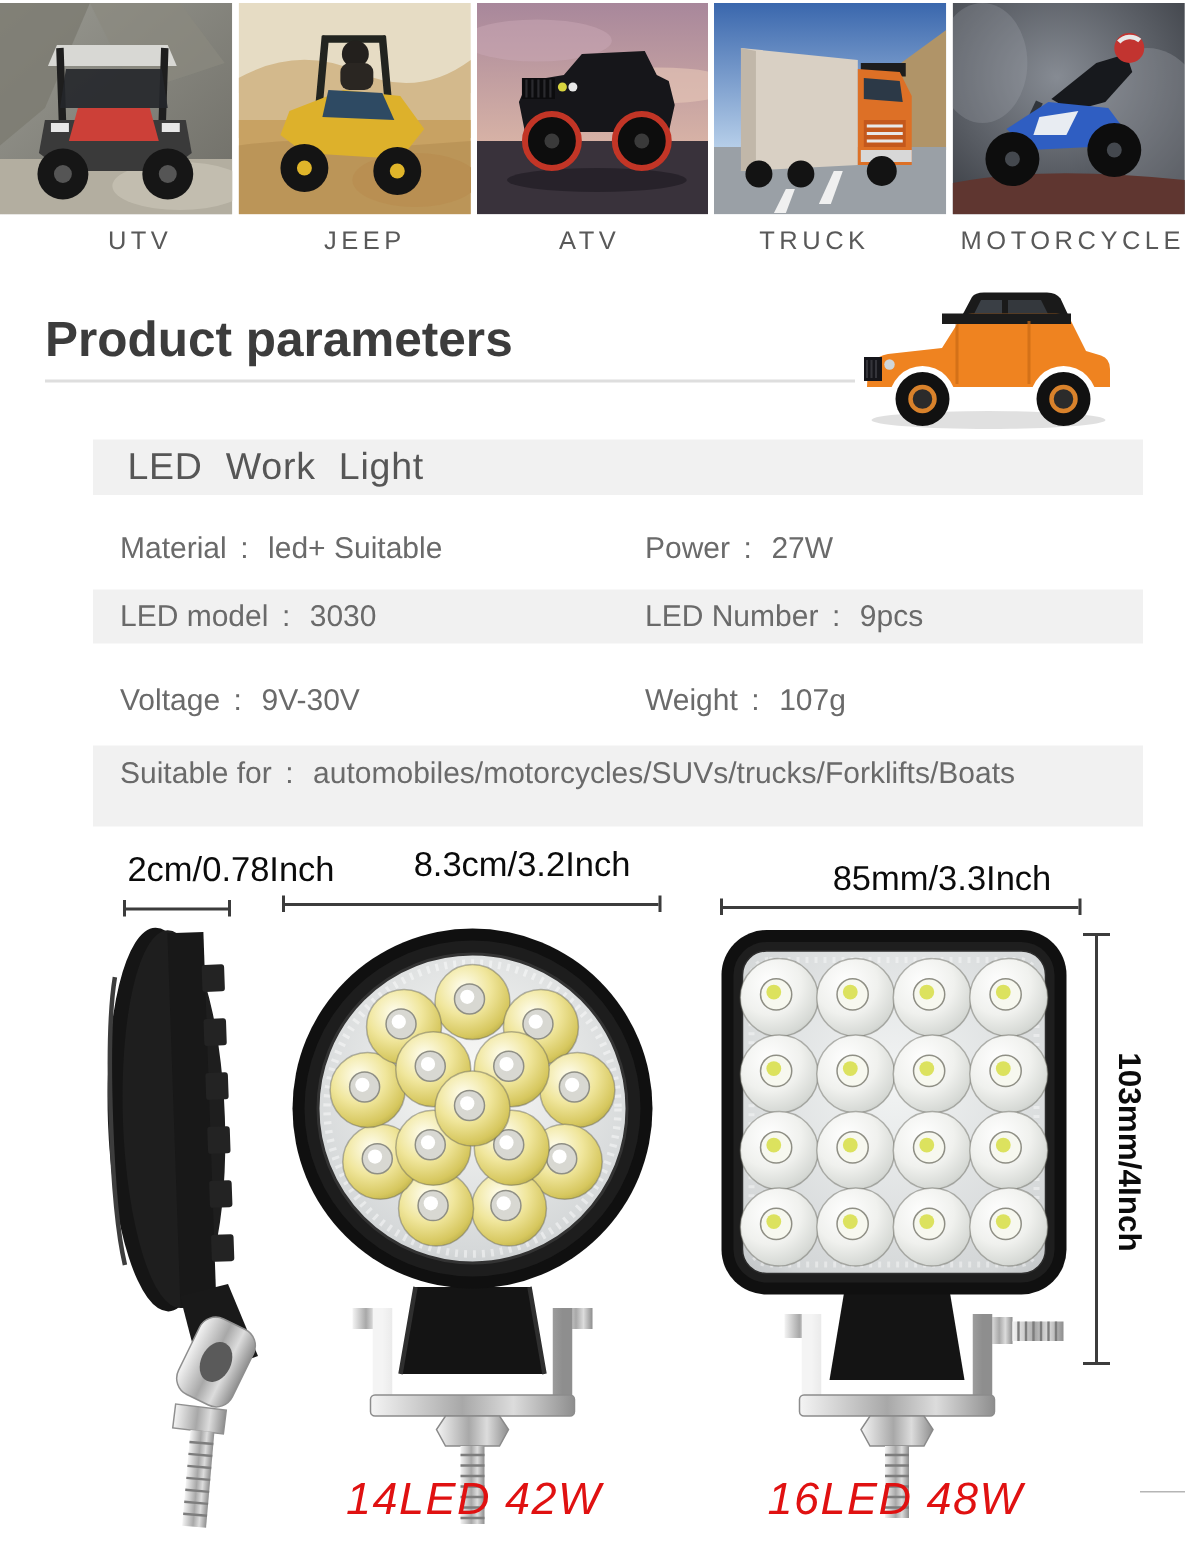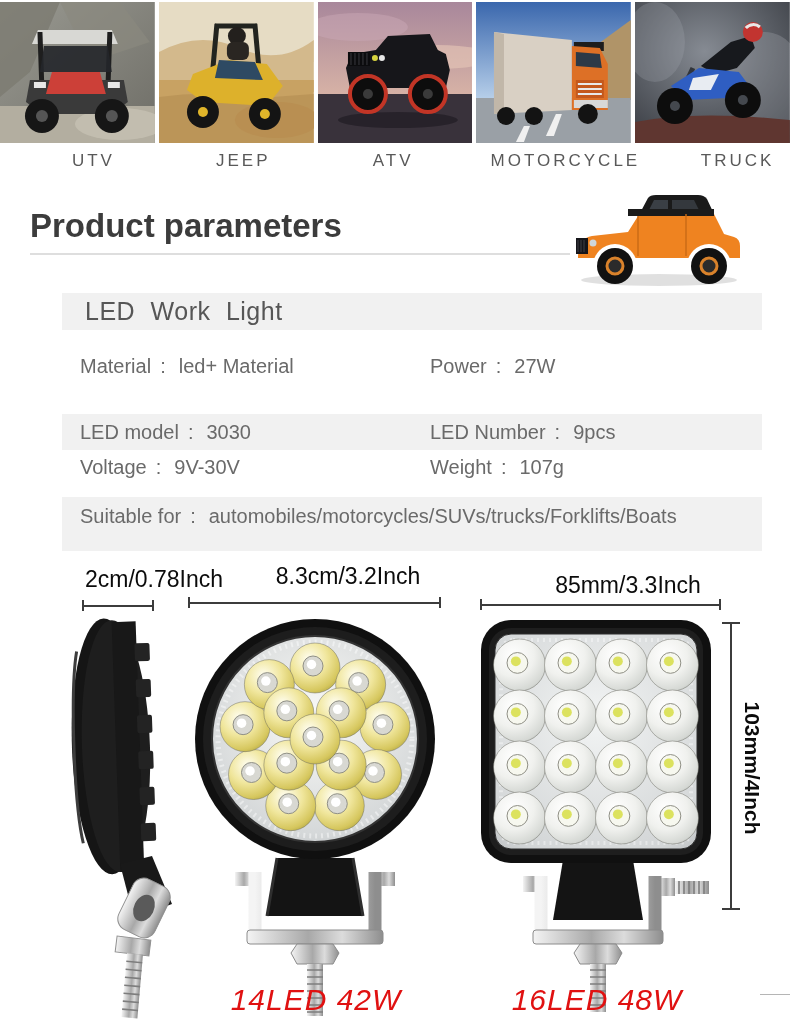--- a/index.html
+++ b/index.html
@@ -204,22 +204,22 @@
         <circle cx="108" cy="98" r="5" fill="#44484e"></circle>
           <circle cx="40" cy="104" r="5" fill="#44484e"></circle>
       </svg>
     </figure>
   </div>
 
   <div class="strip-labels">
     <div class="vlabel">UTV</div>
     <div class="vlabel">JEEP</div>
     <div class="vlabel">ATV</div>
+    <div class="vlabel">TRUCK</div>
     <div class="vlabel">MOTORCYCLE</div>
-    <div class="vlabel">TRUCK</div>
   </div>
 
   <h1 class="title">Product parameters</h1>
   <div class="title-rule"></div>
   <svg class="hero" viewBox="0 0 182 100">
     <path d="M72 23 L80 8 Q82 5 88 5 L130 5 Q136 5 139 9 L146 24 Z" fill="#1a1a1a"></path>
     <path d="M80 22 L86 10 L100 10 L100 22 Z" fill="#3a3f45"></path>
     <path d="M104 22 L104 10 L126 10 L132 22 Z" fill="#34383d"></path>
     <path class="jeep-body" d="M10 68 Q10 48 24 46 L60 42 L72 23 Q74 19 80 19 L136 19 Q142 19 146 24 L156 44 L166 47 Q172 49 172 56 L172 68 Z"></path>
     <rect x="60" y="19" width="86" height="7" fill="#1b1b1b"></rect>
@@ -235,28 +235,28 @@
     <circle cx="47" cy="76" r="8" fill="#2b2b2b" stroke="#d9822b" stroke-width="3"></circle>
     <circle cx="141" cy="76" r="8" fill="#2b2b2b" stroke="#d9822b" stroke-width="3"></circle>
   </svg>
 
   <div class="panel-header">
     <span>LED Work Light</span>
   </div>
 
   <div class="spec-row" style="top:348px">
     <div class="cell l">
-      <span>Material</span><span class="col">:</span><span>led+ Material</span>
+      <span>Material</span><span class="col">:</span><span>led+ Suitable</span>
     </div>
     <div class="cell r">
       <span>Power</span><span class="col">:</span><span>27W</span>
     </div>
   </div>
 
-  <div class="spec-row shaded" style="top:414px">
+  <div class="spec-row shaded" style="top:393px">
     <div class="cell l">
       <span>LED model</span><span class="col">:</span><span>3030</span>
     </div>
     <div class="cell r">
       <span>LED Number</span><span class="col">:</span><span>9pcs</span>
     </div>
   </div>
 
   <div class="spec-row" style="top:449px">
     <div class="cell l">

